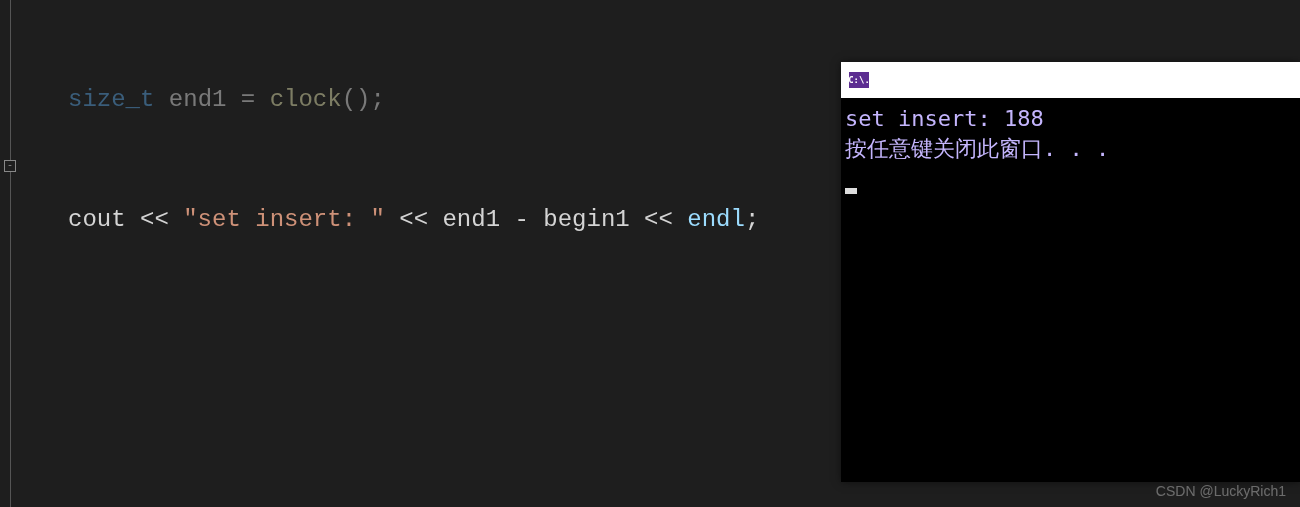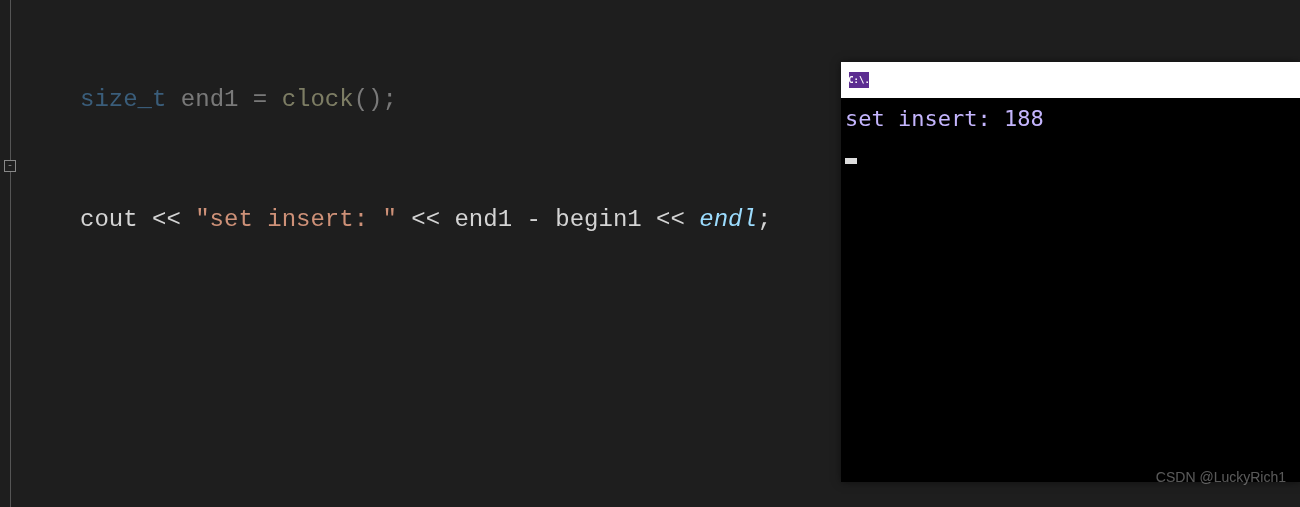--- a/index.html
+++ b/index.html
@@ -12,21 +12,21 @@
   }
   .editor {
     position: absolute;
     top: 0; left: 0;
     width: 1300px;
     height: 507px;
     background: #1e1e1e;
     color: #d4d4d4;
     font-size: 24px;
     line-height: 40px;
-    padding-left: 28px;
+    padding-left: 16px;
     padding-top: 0px;
     white-space: pre;
     overflow: hidden;
   }
   .gutter {
     position: absolute;
     top: 0; left: 0;
     width: 20px;
     height: 507px;
     background: #1e1e1e;
@@ -46,21 +46,21 @@
     height: 12px;
     border: 1px solid #888;
     background: #1e1e1e;
     font-size: 10px;
     line-height: 10px;
     text-align: center;
     color: #888;
   }
   .code-line { padding-left: 52px; position: relative; }
   .kw { color: #569cd6; }      
-  .var { color: #9cdcfe; font-style: italic; }     
+  .var { color: #9cdcfe; }     
   .fn { color: #dcdcaa; }      
   .str { color: #ce9178; }
   .dim { opacity: 0.5; }
 
   .console-window {
     position: absolute;
     top: 62px;
     left: 841px;
     width: 459px;
     height: 420px;
@@ -102,21 +102,21 @@
     display: inline-block;
     width: 12px;
     height: 6px;
     background: #ddd;
     vertical-align: bottom;
     margin-top: 4px;
   }
   .watermark {
     position: absolute;
     right: 14px;
-    bottom: 22px;
+    bottom: 8px;
     color: rgba(255,255,255,0.35);
     font-family: "Segoe UI", sans-serif;
     font-size: 14px;
   }
 </style>
 </head>
 <body>
 
 <div class="editor">
   <div class="code-line dim"><span class="kw">size_t</span><span> end1 = </span><span class="fn">clock</span><span>();</span></div>
@@ -134,16 +134,16 @@
   <div class="fold-line"></div>
   <div class="fold-box" style="top:160px;">-</div>
 </div>
 
 <div class="console-window">
   <div class="console-titlebar">
     <div class="console-icon">
         <span>C:\.</span>
       </div>
   </div>
-  <div class="console-body"><div>set insert: 188</div><div></div><span class="cursor-block"></span></div>
+  <div class="console-body"><div>set insert: 188</div><div></div><div>按任意键关闭此窗口. . .</div><span class="cursor-block"></span></div>
 </div>
 
 <div class="watermark">CSDN @LuckyRich1</div>
 
 </body></html>

